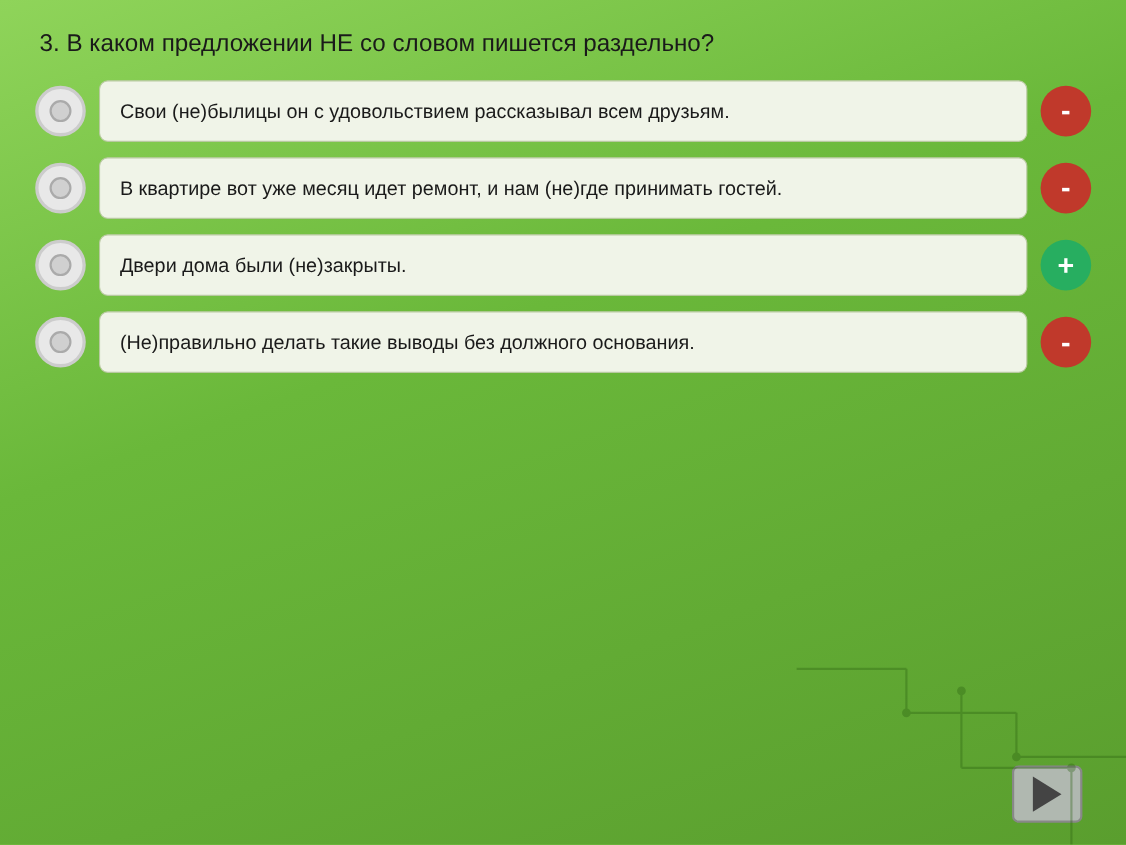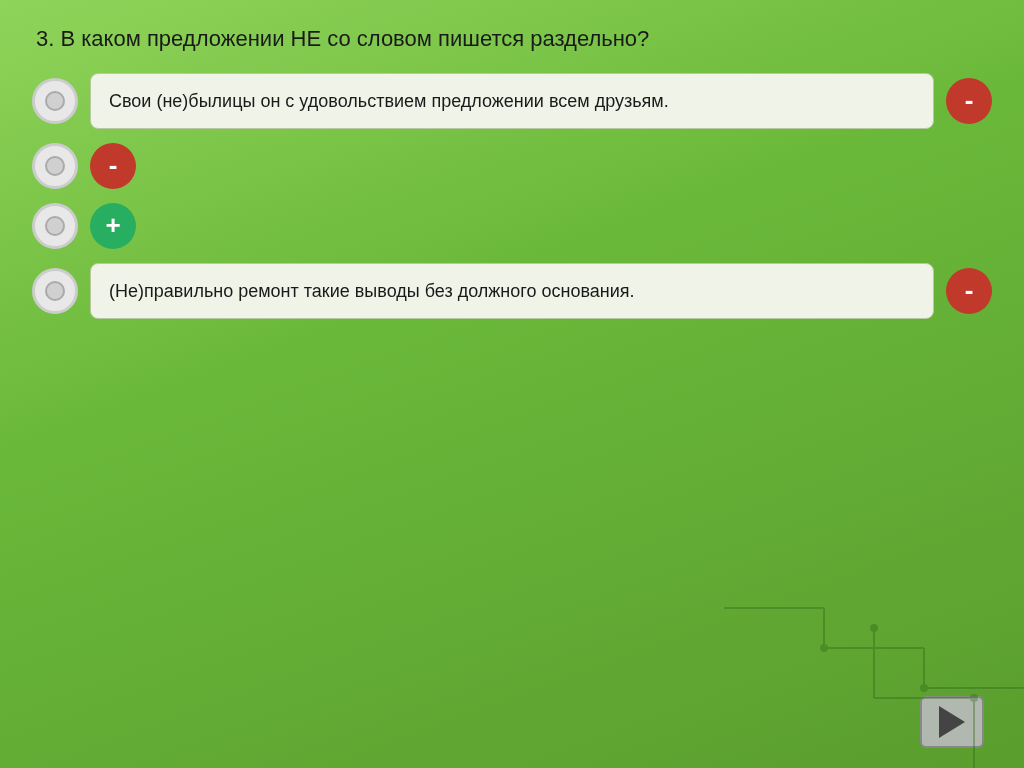--- a/index.html
+++ b/index.html
@@ -163,43 +163,45 @@
   </svg>
 
   <div class="question-text">3.  В  каком  предложении  НЕ  со  словом  пишется раздельно?</div>
 
   <div class="answers-area">
 
     <div class="answer-row">
       <div class="radio-circle">
         <div class="radio-circle-inner"></div>
       </div>
-      <div class="answer-box">Свои  (не)былицы  он  с  удовольствием предложении всем друзьям.</div>
+      <div class="answer-box">Свои  (не)былицы  он  с  удовольствием рассказывал всем друзьям.</div>
       <button class="sign-button sign-minus">-</button>
     </div>
 
     <div class="answer-row">
       <div class="radio-circle">
         <div class="radio-circle-inner"></div>
       </div>
+      <div class="answer-box">В квартире вот уже месяц идет ремонт, и нам (не)где принимать гостей.</div>
       <button class="sign-button sign-minus">-</button>
     </div>
 
     <div class="answer-row">
       <div class="radio-circle">
         <div class="radio-circle-inner"></div>
       </div>
+      <div class="answer-box">Двери дома были (не)закрыты.</div>
       <button class="sign-button sign-plus">+</button>
     </div>
 
     <div class="answer-row">
       <div class="radio-circle">
         <div class="radio-circle-inner"></div>
       </div>
-      <div class="answer-box">(Не)правильно  ремонт  такие  выводы  без должного основания.</div>
+      <div class="answer-box">(Не)правильно  делать  такие  выводы  без должного основания.</div>
       <button class="sign-button sign-minus">-</button>
     </div>
 
   </div>
 
   <div class="next-button-area">
     <button class="next-btn">
       <div class="next-btn-triangle"></div>
     </button>
   </div>

